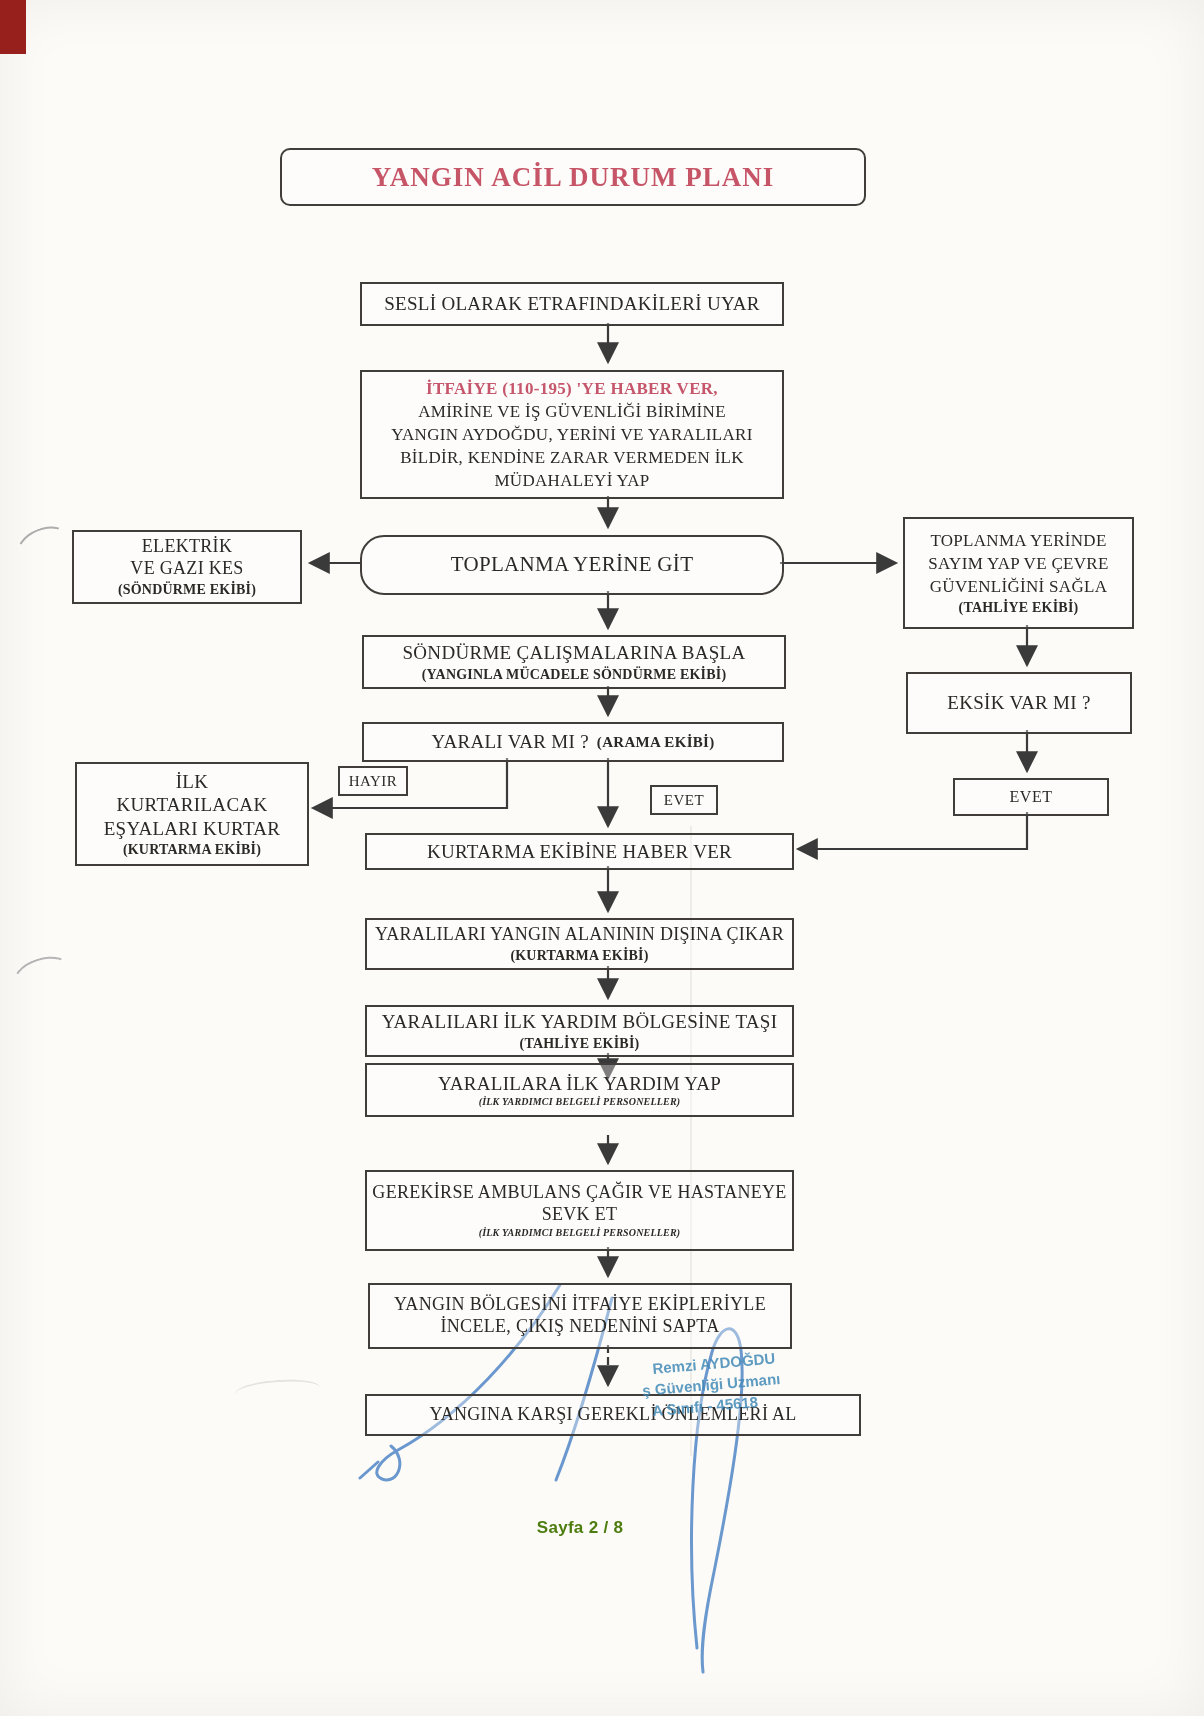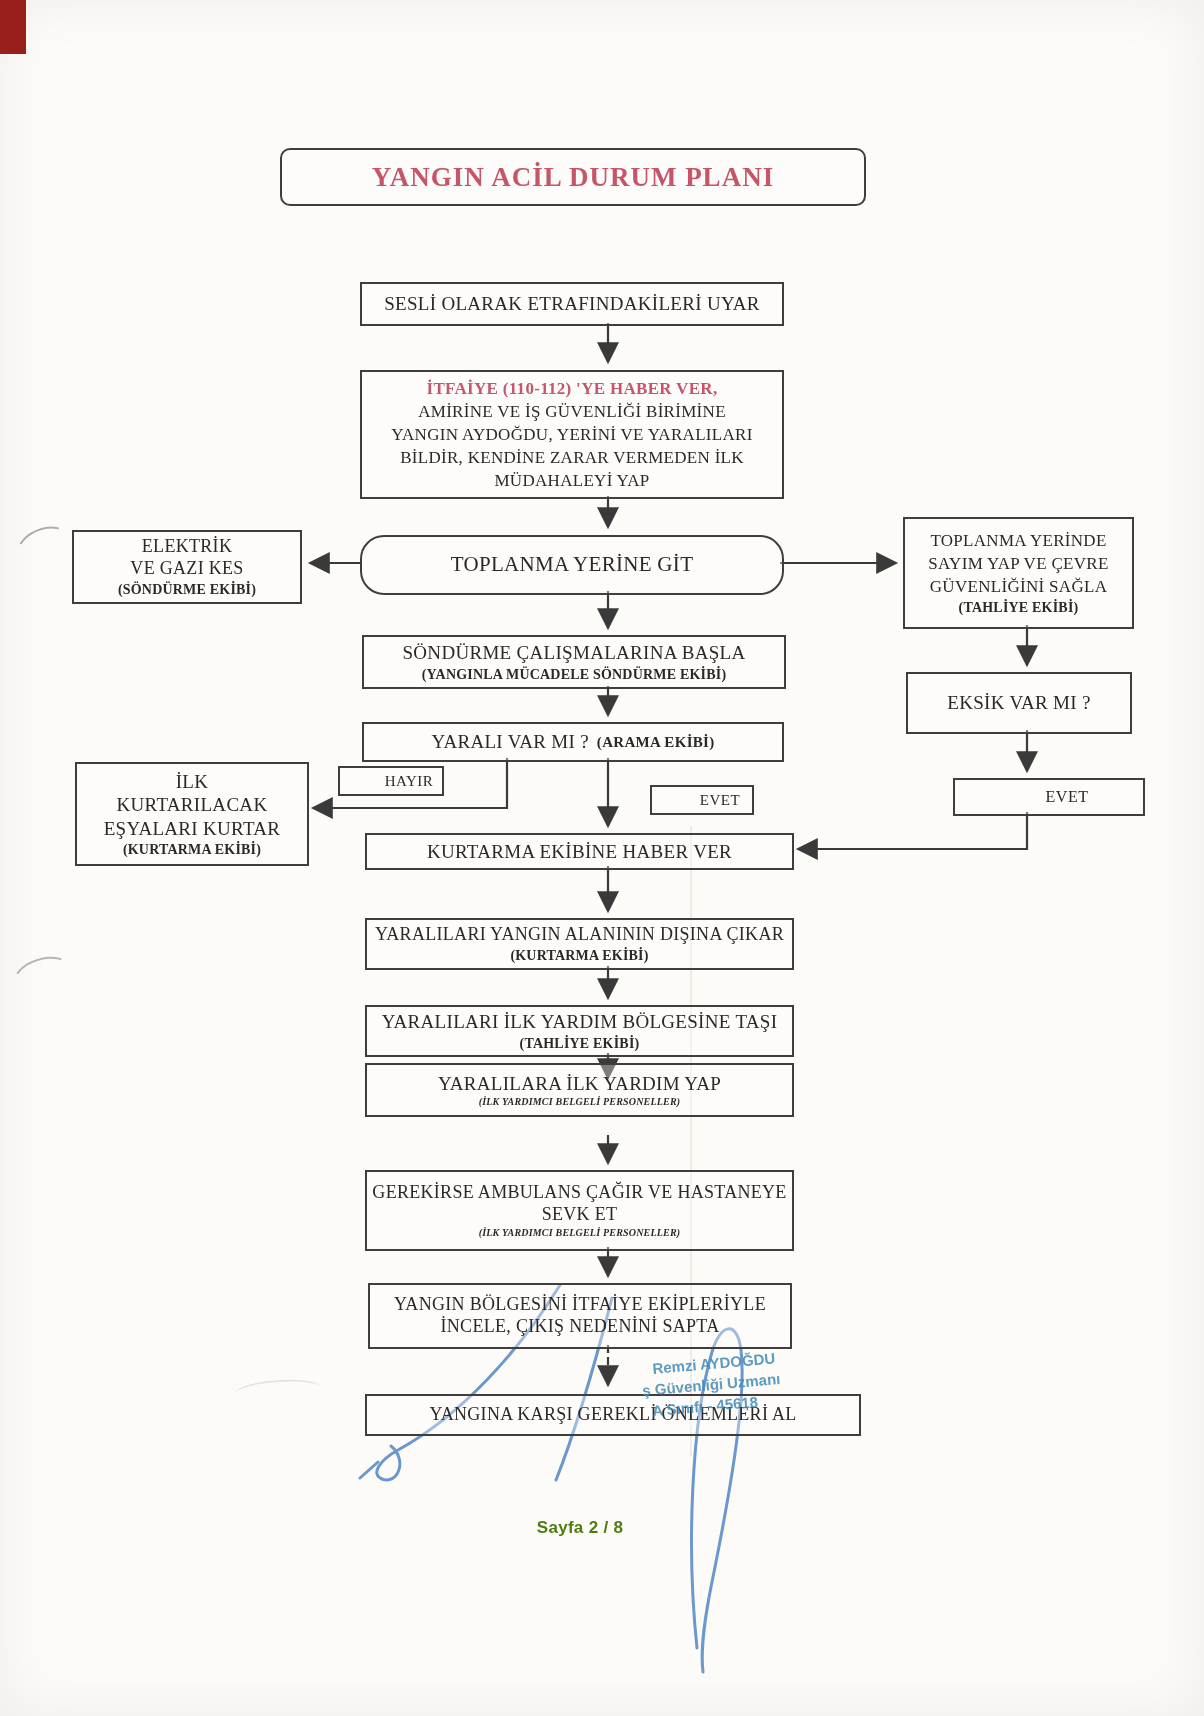--- a/index.html
+++ b/index.html
@@ -32,21 +32,21 @@
   .t18{font-size:18px;}
   .t17{font-size:17px;line-height:23px;}
   .t21{font-size:21px;border-radius:24px;}
   .team{font-weight:bold;font-size:14px;letter-spacing:.2px;margin-top:1px;}
   .team15{font-weight:bold;font-size:10px;letter-spacing:.2px;margin-top:1px;font-style:italic;}
   .alert-line{font-size:17px;line-height:23px;font-weight:bold;color:#c5566b;}
   .inline-team{font-weight:bold;font-size:15px;}
   .small-label{
     position:absolute;border:2px solid #413d3a;
     display:flex;align-items:center;justify-content:center;
-    font-size:15px;letter-spacing:.5px;background:rgba(255,255,255,0.35);padding-left:36px;
+    font-size:15px;letter-spacing:.5px;background:rgba(255,255,255,0.35);
   }
   .corner-artifact{
     position:absolute;left:0;top:0;width:26px;height:54px;background:#97201d;
   }
   .arc{
     position:absolute;border:2.5px solid transparent;border-radius:50%;
   }
   .arc1{left:16px;top:528px;width:52px;height:34px;border-top-color:rgba(95,95,100,.5);transform:rotate(-22deg);}
   .arc2{left:12px;top:958px;width:58px;height:36px;border-top-color:rgba(95,95,100,.45);transform:rotate(-18deg);}
   .smudge{
@@ -119,21 +119,21 @@
 
   <div class="box rounded" style="left:280px;top:148px;width:582px;height:54px;">
     <div class="title-text">YANGIN ACİL DURUM PLANI</div>
   </div>
 
   <div class="box t19" style="left:360px;top:282px;width:420px;height:40px;">
     <div>SESLİ OLARAK ETRAFINDAKİLERİ UYAR</div>
   </div>
 
   <div class="box" style="left:360px;top:370px;width:420px;height:125px;">
-    <div class="alert-line">İTFAİYE (110-112) 'YE HABER VER,</div>
+    <div class="alert-line">İTFAİYE (110-195) 'YE HABER VER,</div>
     <div class="t17">AMİRİNE VE İŞ GÜVENLİĞİ BİRİMİNE</div>
     <div class="t17">YANGIN AYDOĞDU, YERİNİ VE YARALILARI</div>
     <div class="t17">BİLDİR, KENDİNE ZARAR VERMEDEN İLK</div>
     <div class="t17">MÜDAHALEYİ YAP</div>
   </div>
 
   <div class="box t21" style="left:360px;top:535px;width:420px;height:56px;">
     <div>TOPLANMA YERİNE GİT</div>
   </div>
 

